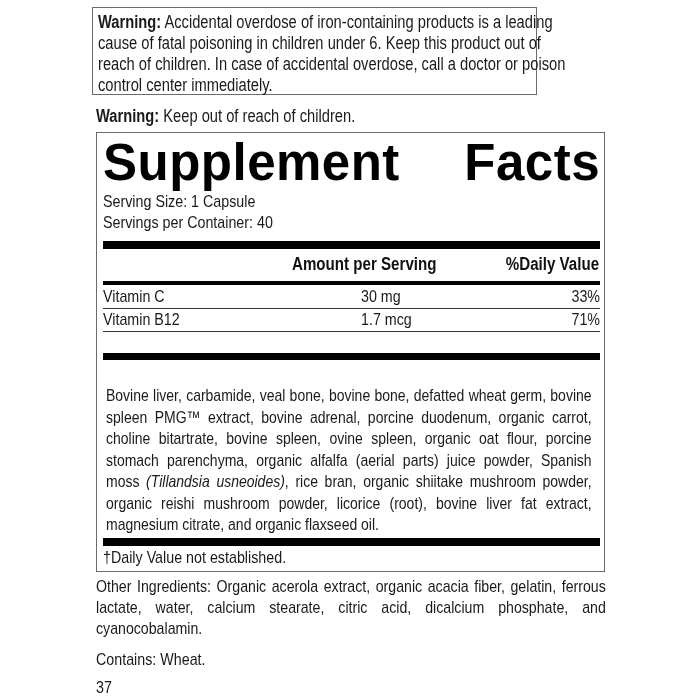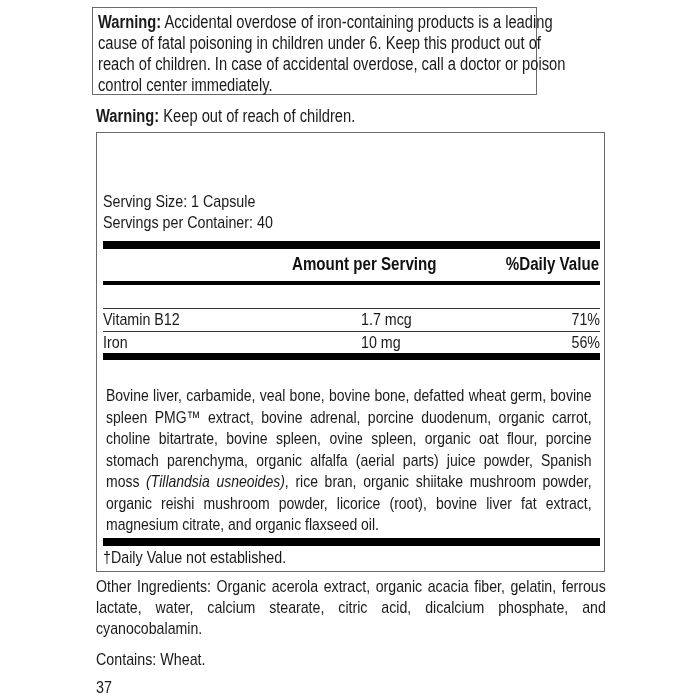--- a/index.html
+++ b/index.html
@@ -77,45 +77,49 @@
 <div class="warn-box">
   <div class="warn-line" style="top:4px;"><b>Warning:</b><span> Accidental overdose of iron-containing products is a leading</span></div>
   <div class="warn-line" style="top:25px;">cause of fatal poisoning in children under 6. Keep this product out of</div>
   <div class="warn-line" style="top:46px;">reach of children. In case of accidental overdose, call a doctor or poison</div>
   <div class="warn-line" style="top:67px;">control center immediately.</div>
 </div>
 
 <div class="warn2"><b>Warning:</b><span> Keep out of reach of children.</span></div>
 
 <div class="sf-box">
+  <div class="sf-title">
+    <span>Supplement</span>
+    <span>Facts</span>
+  </div>
 
   <div class="sf-text" style="top:59px;">Serving Size: 1 Capsule</div>
   <div class="sf-text" style="top:80px;">Servings per Container: 40</div>
 
   <div class="rule thick" style="top:108px;"></div>
 
   <div class="col-head" style="left:195px; transform-origin:left top;">Amount per Serving</div>
   <div class="col-head" style="right:5px; transform-origin:right top;">%Daily Value</div>
 
   <div class="rule med" style="top:148px;"></div>
 
+  <div class="row" style="top:153px;">
+    <span class="c1">Vitamin C</span>
+    <span class="c2">30 mg</span>
+    <span class="c3">33%</span>
+  </div>
   <div class="rule thin" style="top:175px;"></div>
 
   <div class="row" style="top:176px;">
     <span class="c1">Vitamin B12</span>
     <span class="c2">1.7 mcg</span>
     <span class="c3">71%</span>
   </div>
   <div class="rule thin" style="top:198px;"></div>
 
-  <div class="row" style="top:199px;">
-    <span class="c1">Iron</span>
-    <span class="c2">10 mg</span>
-    <span class="c3">56%</span>
-  </div>
 
   <div class="rule thick" style="top:220px; height:7px;"></div>
 
 
   <div class="blend-body"><span>Bovine liver, carbamide, veal bone, bovine bone, defatted wheat germ, bovine spleen PMG™ extract, bovine adrenal, porcine duodenum, organic carrot, choline bitartrate, bovine spleen, ovine spleen, organic oat flour, porcine stomach parenchyma, organic alfalfa (aerial parts) juice powder, Spanish moss </span><i>(Tillandsia usneoides)</i><span>, rice bran, organic shiitake mushroom powder, organic reishi mushroom powder, licorice (root), bovine liver fat extract, magnesium citrate, and organic flaxseed oil.</span></div>
 
   <div class="rule thick" style="top:405px;"></div>
 
   <div class="sf-text" style="top:415px;">†Daily Value not established.</div>
 </div>

